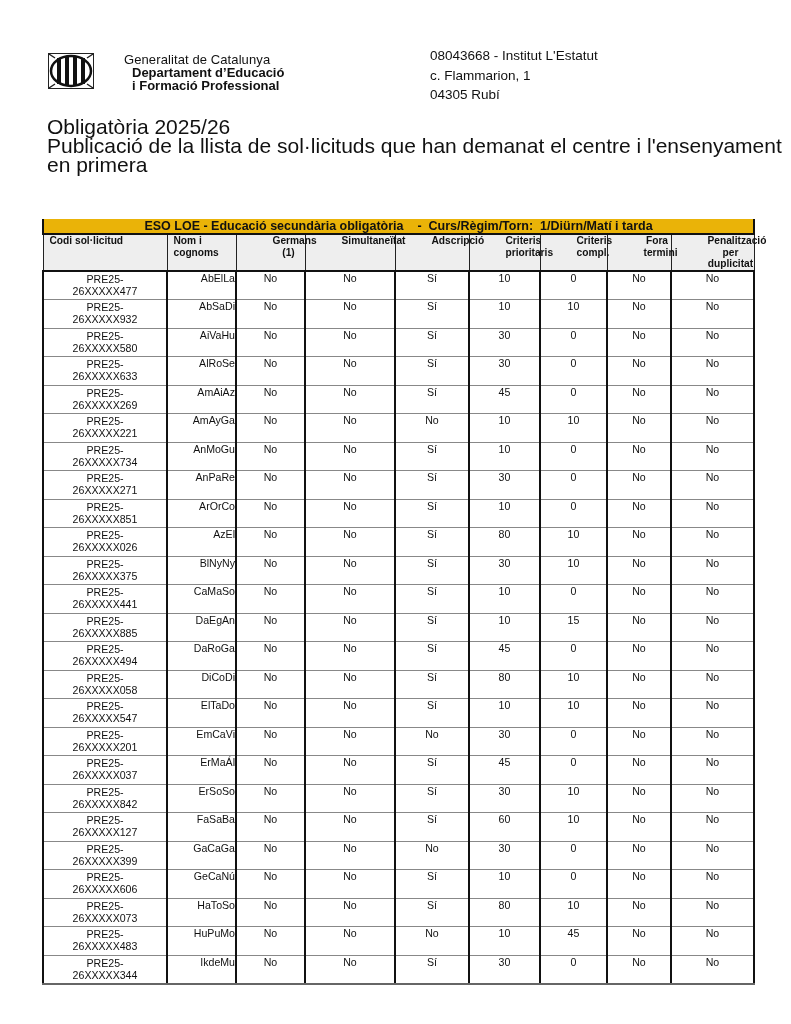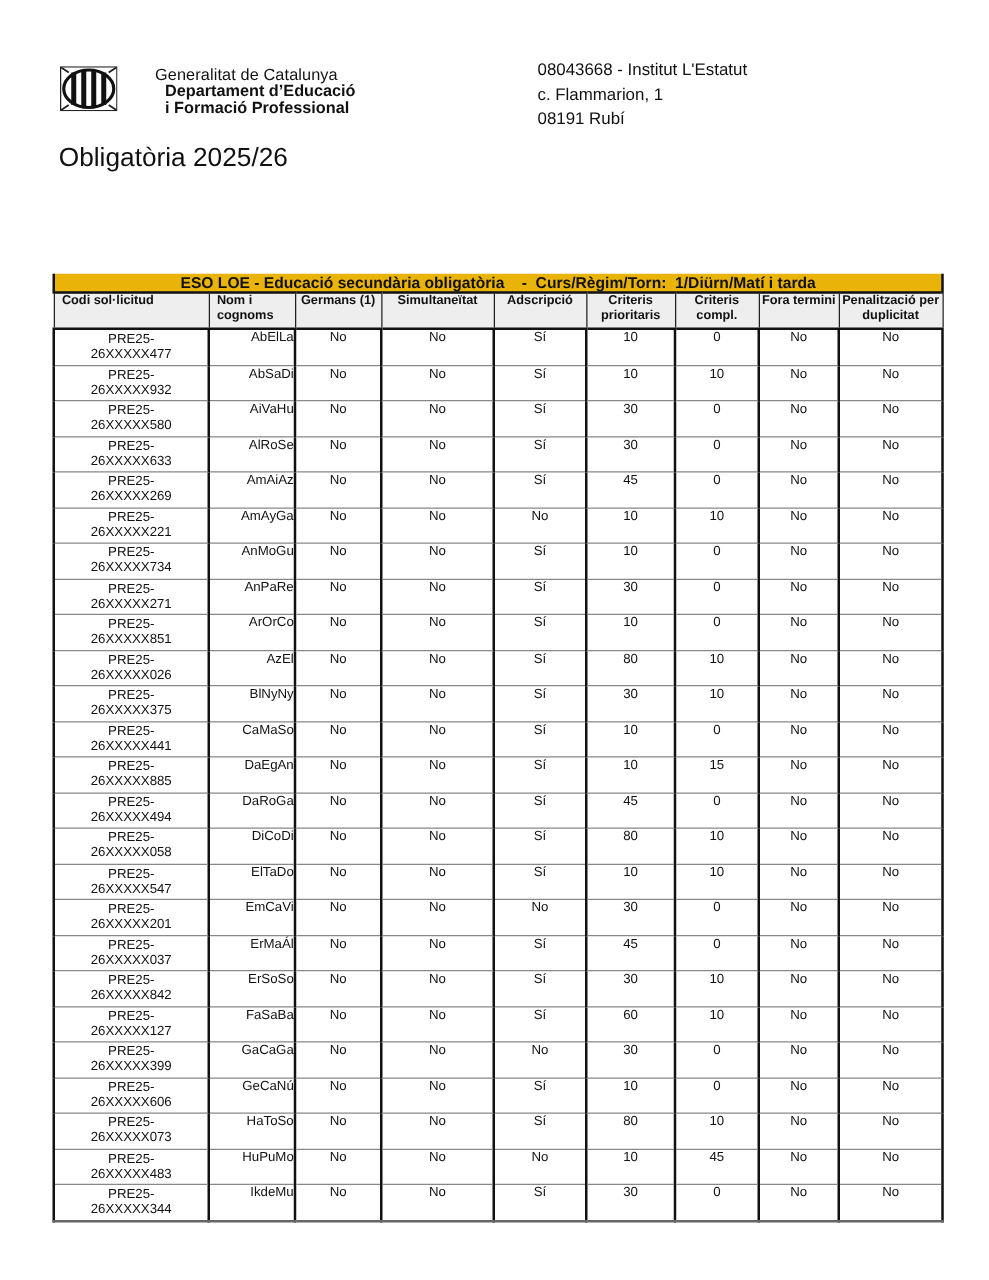--- a/index.html
+++ b/index.html
@@ -12,21 +12,21 @@
   .school { position:absolute; left:430px; top:46px; font-size:13.5px; line-height:19.5px; }
   .titles { position:absolute; left:47px; top:117px; font-size:21px; font-weight:normal; line-height:19px; }
   .tbl { position:absolute; left:42px; top:219px; width:711px; border-collapse:collapse;
          table-layout:fixed; font-size:10.6px; }
   .tbl td, .tbl th { padding:0; vertical-align:top; }
   .tbl .cap td { background:#eab308; font-weight:bold; font-size:12.5px; text-align:center;
                  height:13px; line-height:14px; border-left:2px solid #111; border-right:2px solid #111;
                  white-space:pre; }
   .tbl thead th { background:#eeeeee; font-weight:bold; font-size:10.2px; line-height:11.5px;
                   text-align:center; height:27px; border:1px solid #222; border-top:2px solid #111;
-                  border-bottom:2px solid #111; }
+                  border-bottom:2px solid #111;padding-left:36px; }
   .tbl thead th.left { text-align:left; padding-left:6px;margin-left:12px; }
   .tbl tbody td { height:26.5px; line-height:12px; border-left:2px solid #111; border-right:2px solid #111;
                   border-bottom:1.5px solid #888; text-align:center; }
   .tbl tbody td.code { text-align:center; padding-top:1px; }
   .tbl tbody td.name { text-align:right; padding-left:7px;margin-top:16px; }
   .tbl tbody tr:last-child td { border-bottom:2px solid #666; }
 </style>
 </head>
 <body>
 
@@ -42,25 +42,26 @@
 
 <div class="org">
   <div class="l1">Generalitat de Catalunya</div>
   <div class="l2">Departament d’Educació</div>
   <div class="l3">i Formació Professional</div>
 </div>
 
 <div class="school">
   <div>08043668 - Institut L'Estatut</div>
   <div>c. Flammarion, 1</div>
-  <div>08191 Rubí</div>
+  <div>04305 Rubí</div>
 </div>
 
 <div class="titles">
   <div>Obligatòria 2025/26</div>
+  <div>Publicació de la llista de sol·licituds que han demanat el centre i l'ensenyament en primera</div>
 </div>
 
 <table class="tbl">
   <colgroup>
     <col style="width:124px">
       <col style="width:69px">
       <col style="width:69px">
       <col style="width:90px">
     <col style="width:74px">
       <col style="width:71px">

